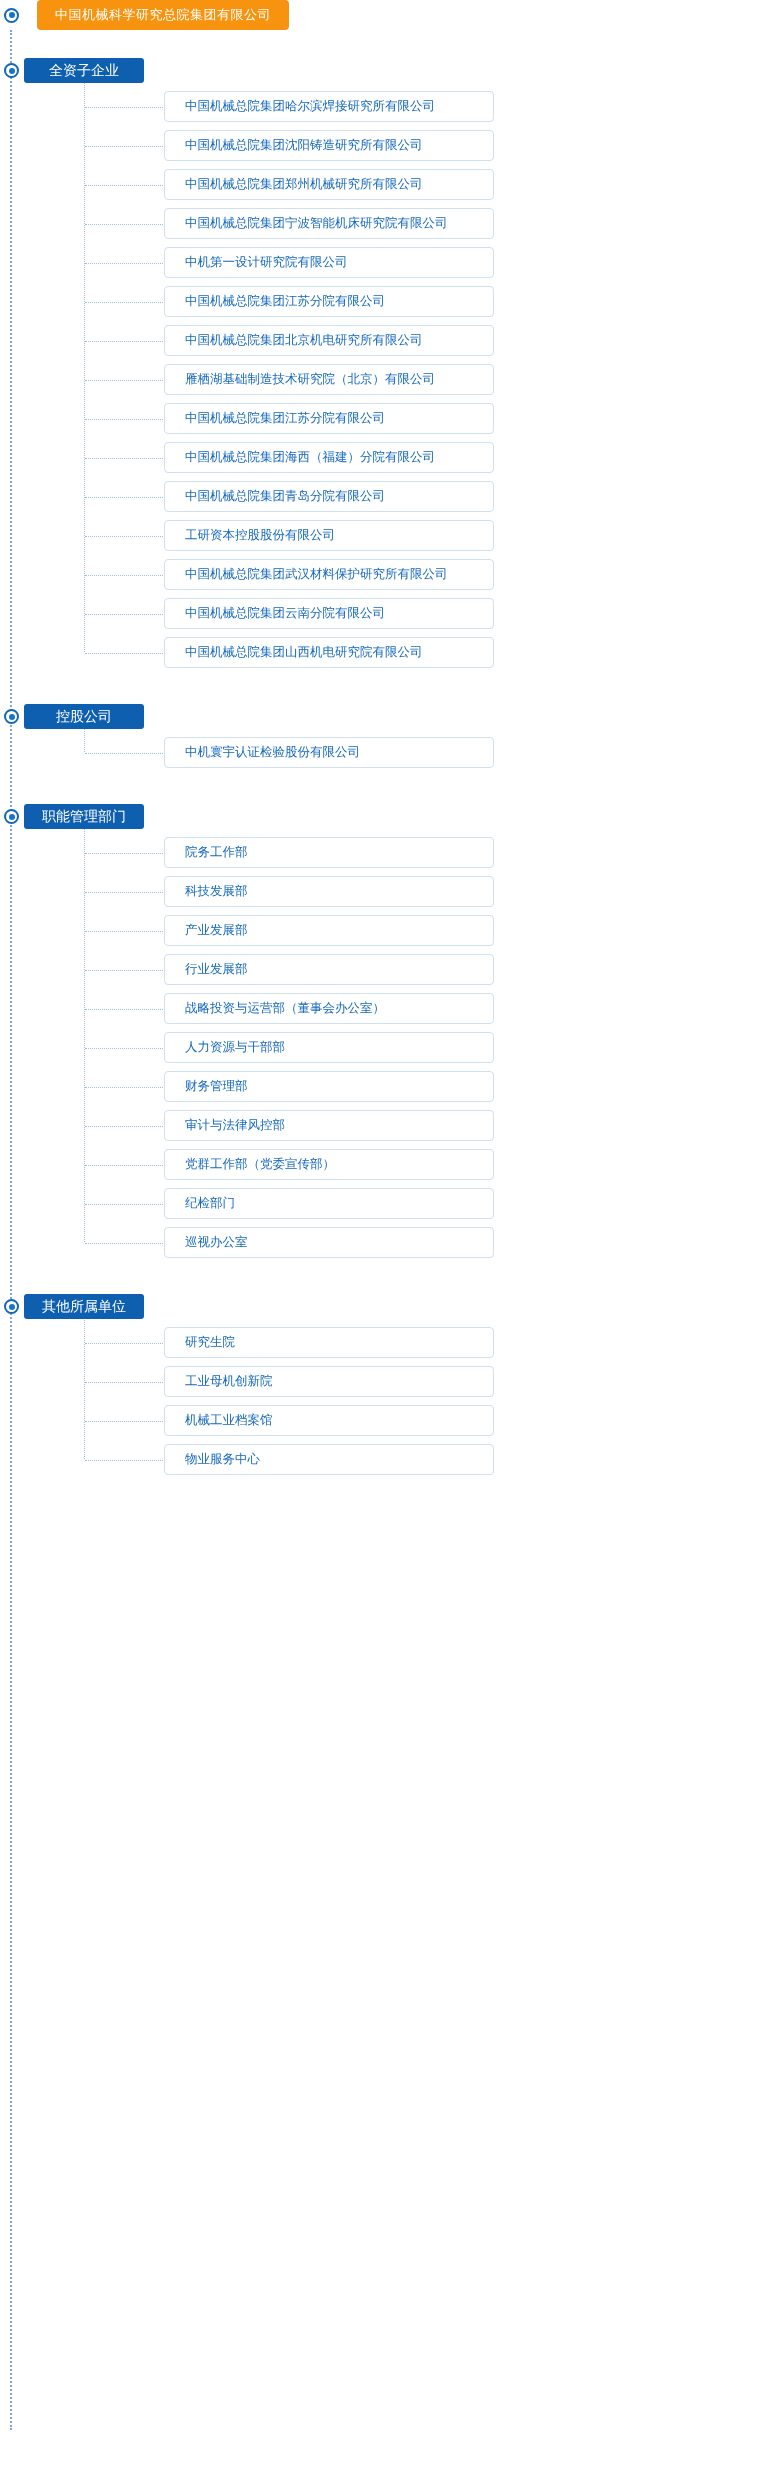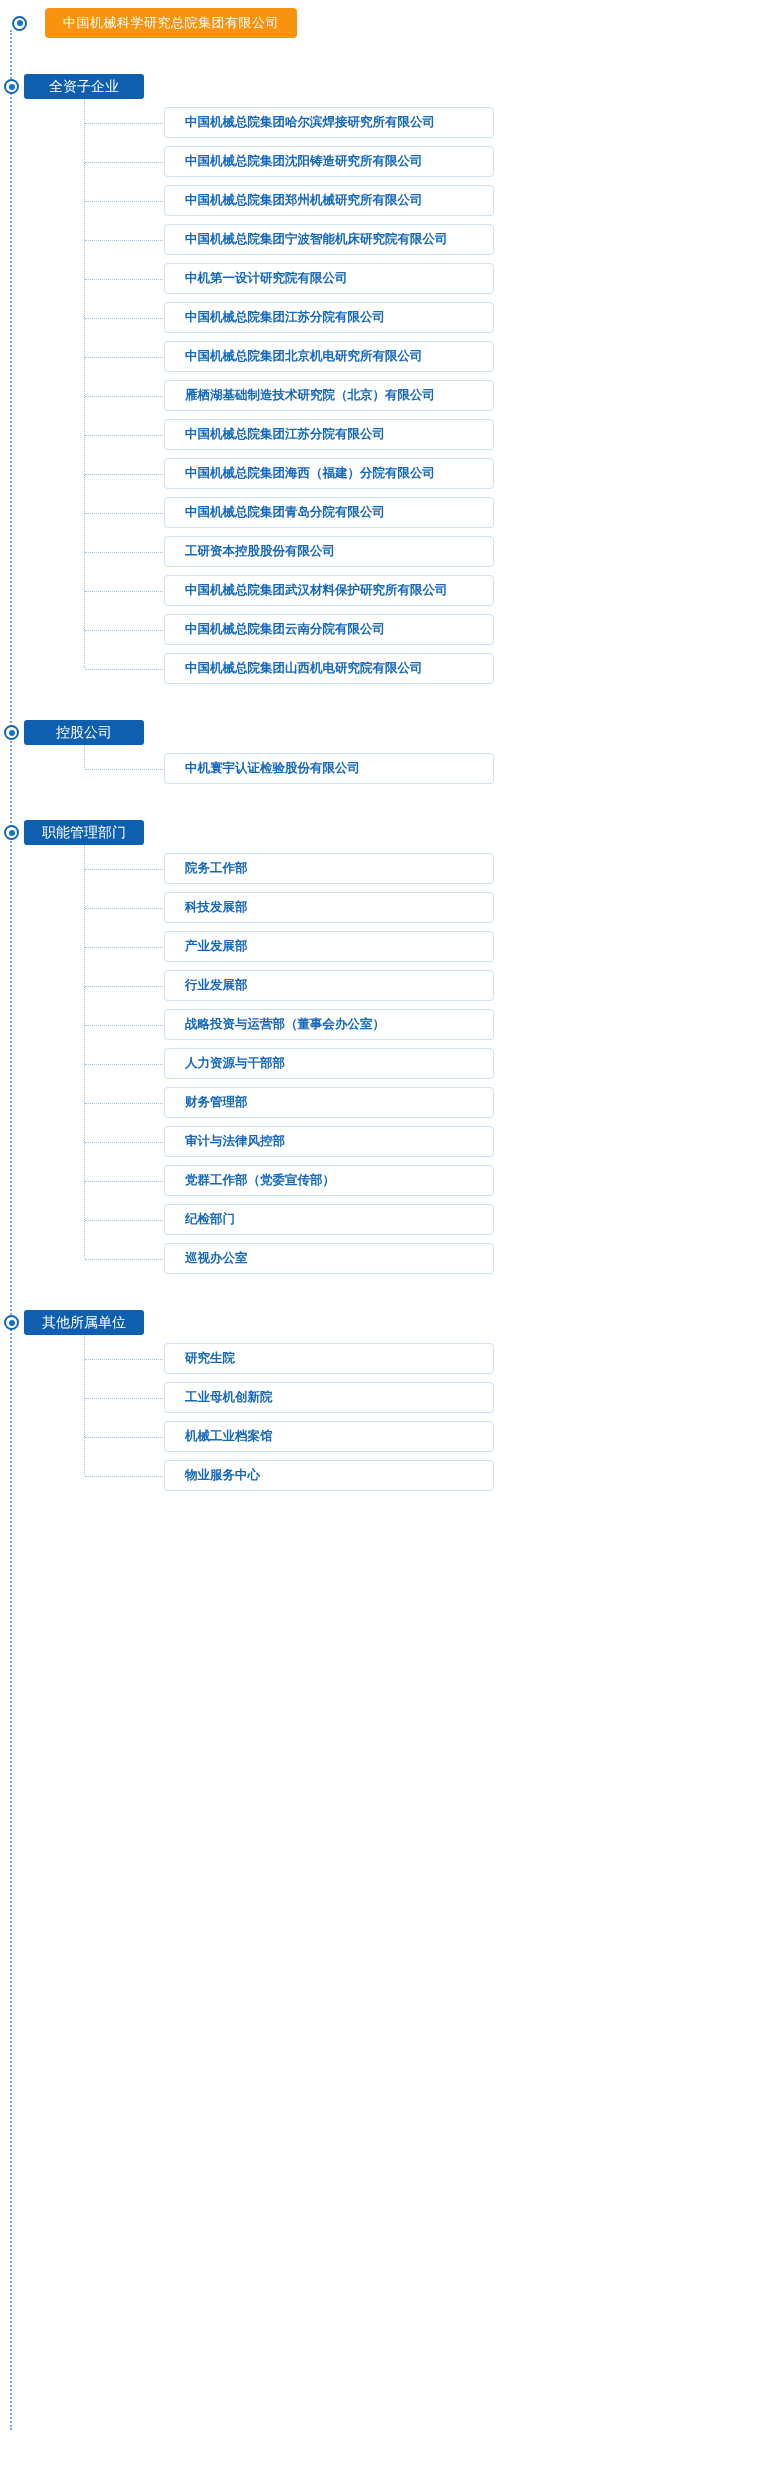--- a/index.html
+++ b/index.html
@@ -32,21 +32,21 @@
   .row {
     position: relative;
     display: flex;
     align-items: center;
     z-index: 2;
   }
 
   
   .root-row {
     height: 30px;
-    margin: 8px;
+    margin: 0;
     padding: 4px;
   }
   .bullet {
     position: absolute;
     left: 4px;
     width: 15px; height: 15px;
     border-radius: 50%;
     background: #ffffff;
     border: 2px solid #1467b3;
     display: flex;
@@ -98,21 +98,20 @@
 
   
   .leaf-row {
     position: relative;
     height: 31px;
     margin-top: 8px;
   }
   
   .leaf-group {
     position: relative;
-    font-weight: bold;
   }
   .leaf-group::before {
     content: "";
     position: absolute;
     left: 84px;
     top: -26px;
     bottom: 16px;
     border-left: 1px dotted #9fc0e0;
   }
   .leaf-row::before {

